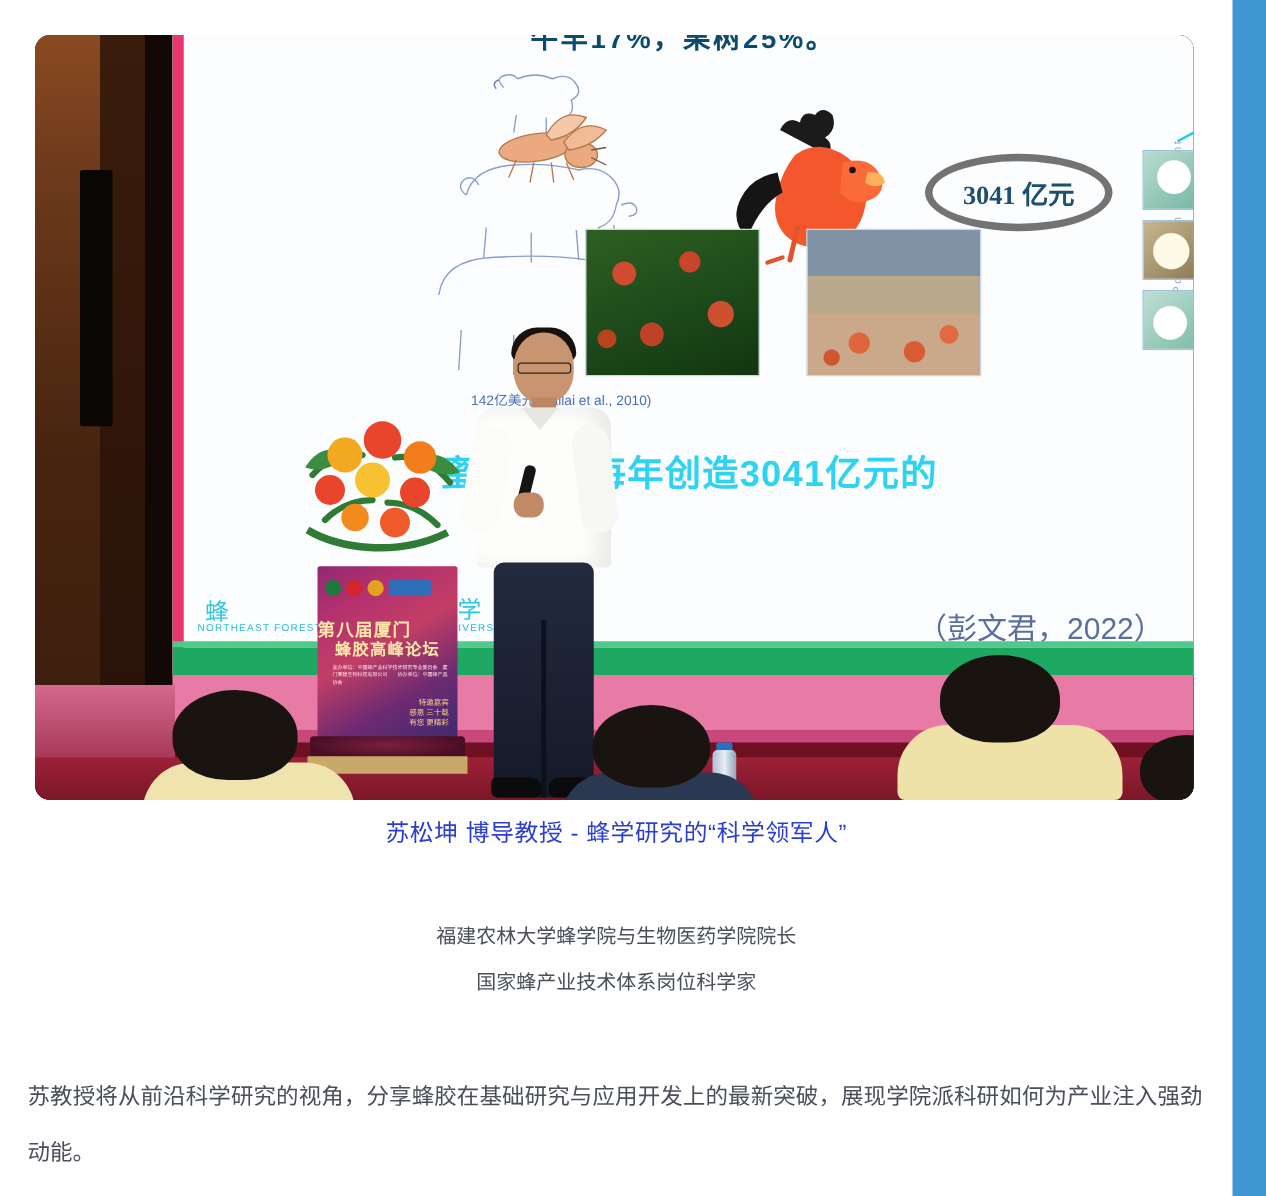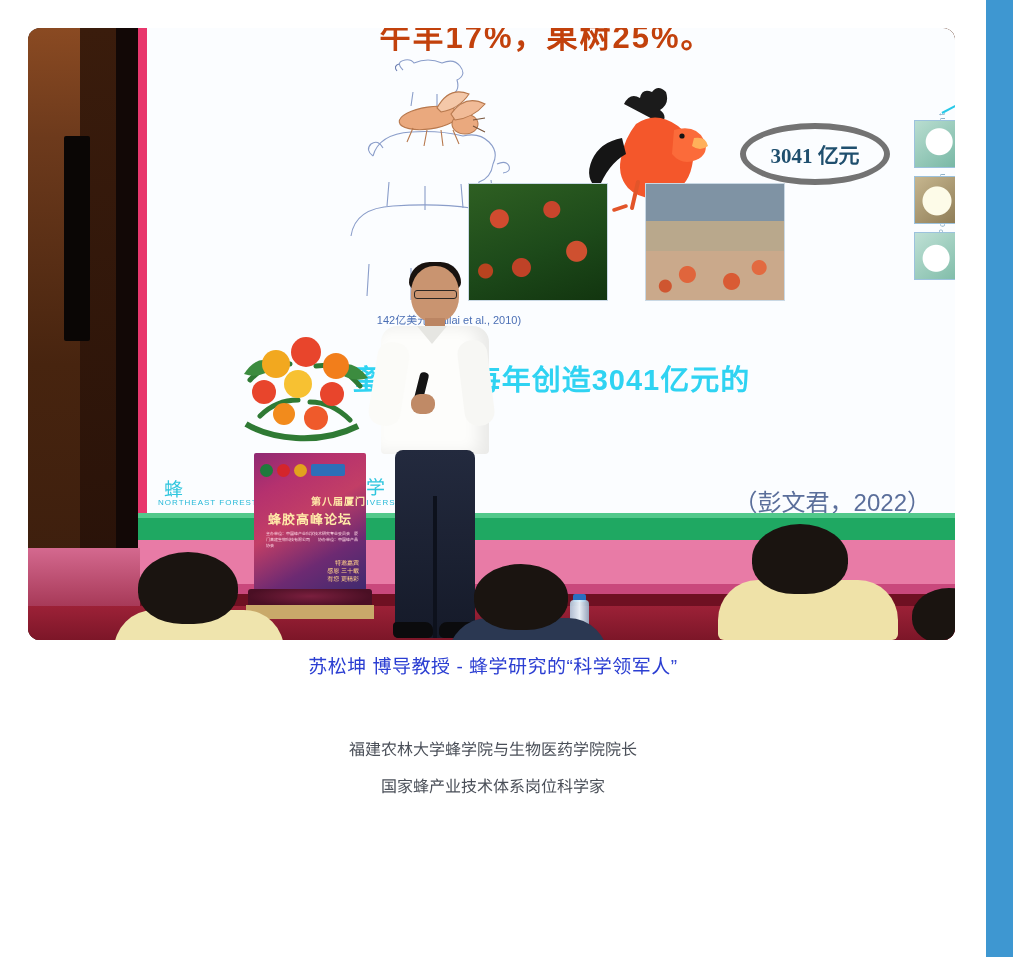--- a/index.html
+++ b/index.html
@@ -79,23 +79,23 @@
   .screen-left-strip { position:absolute; left:0; top:0; width:9px; height:512px; background:#e8376d; }
   .screen-green-bar  { position:absolute; left:0; bottom:0; width:817px; height:22px; background:#1fa862; }
   .screen-green-bar2 { position:absolute; left:0; bottom:22px; width:817px; height:5px; background:#52c98b; }
 
   
   .slide-topline {
     position: absolute;
     left: 0; top: -16px;
     width: 817px;
     text-align: center;
-    font-size: 31px;
+    font-size: 22px;
     font-weight: 700;
-    color: #c2410c;
+    color: #0c4a6e;
     letter-spacing: 2px;
     white-space: nowrap;
     filter: blur(0.4px);
   }
 
   
   .animals {
     position: absolute;
     left: 195px; top: 30px;
     width: 220px; height: 250px;
@@ -210,21 +210,21 @@
   .podium-banner {
     position:absolute; left:0; top:0; width:112px; height:140px;
     background: linear-gradient(150deg,#8f2a73 0%,#b5316e 22%,#c23e66 45%,#6d2a72 72%,#3d2a6e 100%);
     border-radius: 2px;
     overflow:hidden;
   }
   .banner-logos { position:absolute; left:6px; top:10px; width:100px; height:14px; display:flex; gap:4px; align-items:center; }
   .bl { width:13px; height:13px; border-radius:50%; }
   .bl-1 { background:#1e7a3c; } .bl-2 { background:#d4252b; } .bl-3 { background:#e2a21d; }
   .bl-4 { width:34px; height:12px; border-radius:2px; background:#2d6fb8; }
-  .banner-t1 { position:absolute; left:0; top:40px; width:112px; text-align:right; font-size:10px; font-weight:700; color:#ffe9a8; letter-spacing:1px; }
+  .banner-t1 { position:absolute; left:0; top:40px; width:112px; text-align:left; font-size:14px; font-weight:700; color:#ffe9a8; letter-spacing:1px; }
   .banner-t2 { position:absolute; left:0; top:56px; width:112px; text-align:center; font-size:13px; font-weight:700; color:#ffe9a8; letter-spacing:1px; }
   .banner-t3 { position:absolute; left:12px; top:78px; width:92px; font-size:4px; color:#ffd9e6; line-height:6px; }
   .banner-t4 { position:absolute; right:7px; bottom:10px; font-size:6px; color:#ffd08a; text-align:right; line-height:8px; }
   .podium-top { position:absolute; left:-6px; top:136px; width:124px; height:18px;
     background: radial-gradient(ellipse at 50% 40%, #7a1f3e, #4a0f24 70%); border-radius:3px; }
   .podium-base { position:absolute; left:-8px; top:152px; width:128px; height:14px; background:#c9a96a; }
 
   
   .flowers { position:absolute; left:212px; top:300px; width:132px; height:130px; }
   .flowers svg { width:132px; height:130px; display:block; }
@@ -469,20 +469,21 @@
 
     </div>
 
     <div class="photo-caption">苏松坤 博导教授 - 蜂学研究的“科学领军人”</div>
 
     <div class="lead-block">
       <span class="lead-line">福建农林大学蜂学院与生物医药学院院长</span>
       <span class="lead-line">国家蜂产业技术体系岗位科学家</span>
     </div>
 
+    <div class="body-paragraph">苏教授将从前沿科学研究的视角，分享蜂胶在基础研究与应用开发上的最新突破，展现学院派科研如何为产业注入强劲动能。</div>
 
   </div>
 
   <div class="scroll-rail">
     <div class="scroll-thumb"></div>
   </div>
 
 </div>
 
 </body></html>

